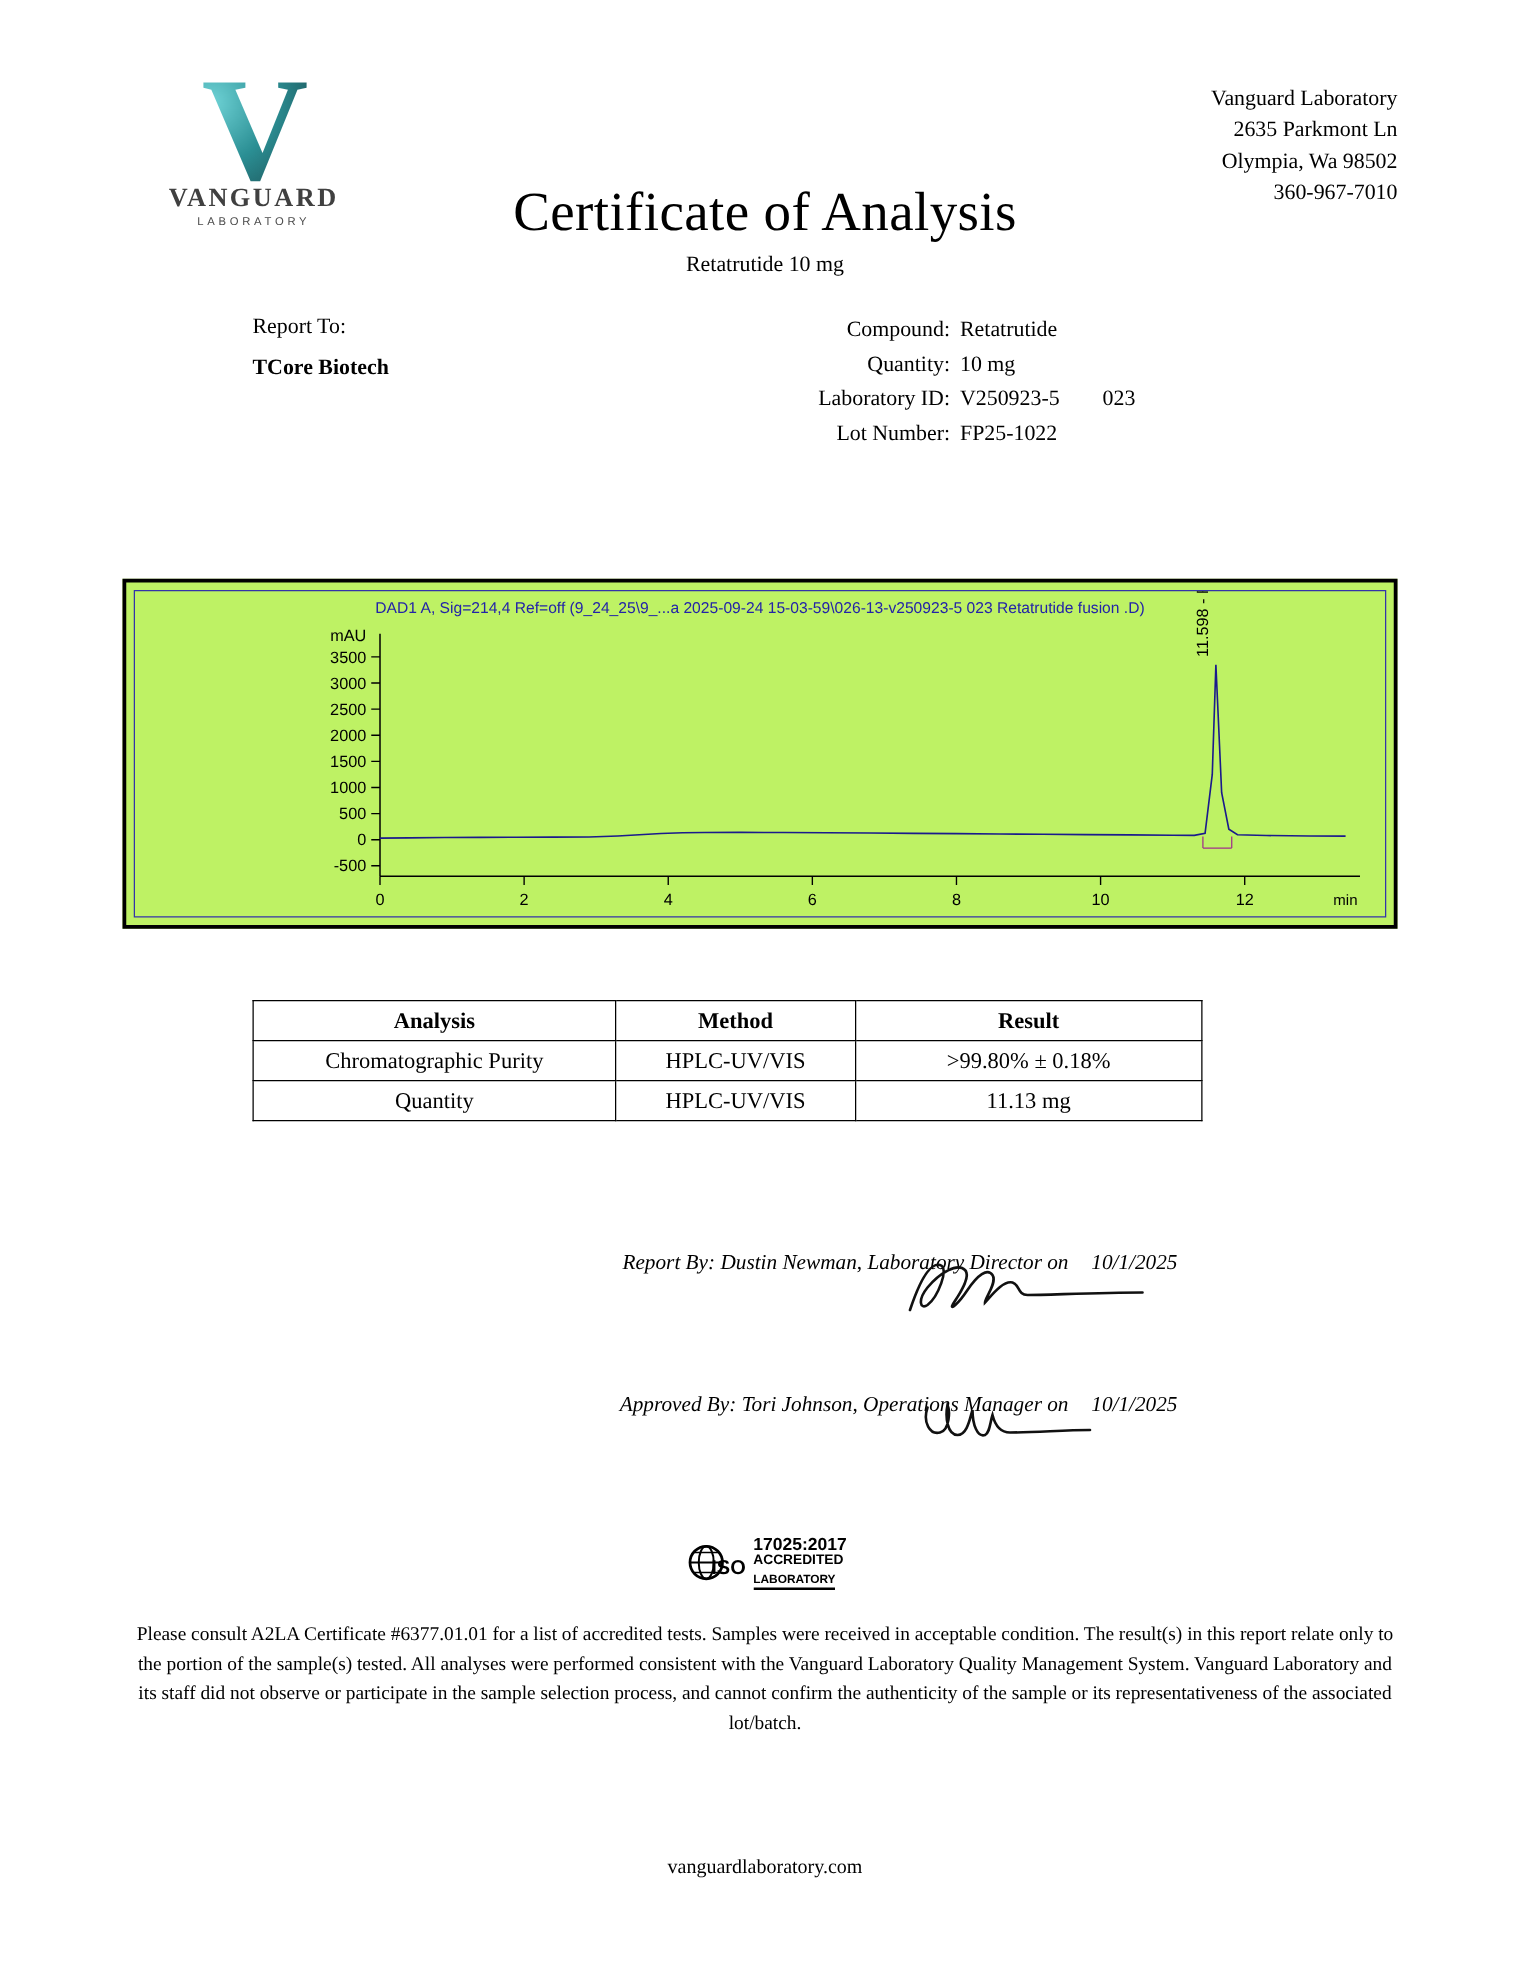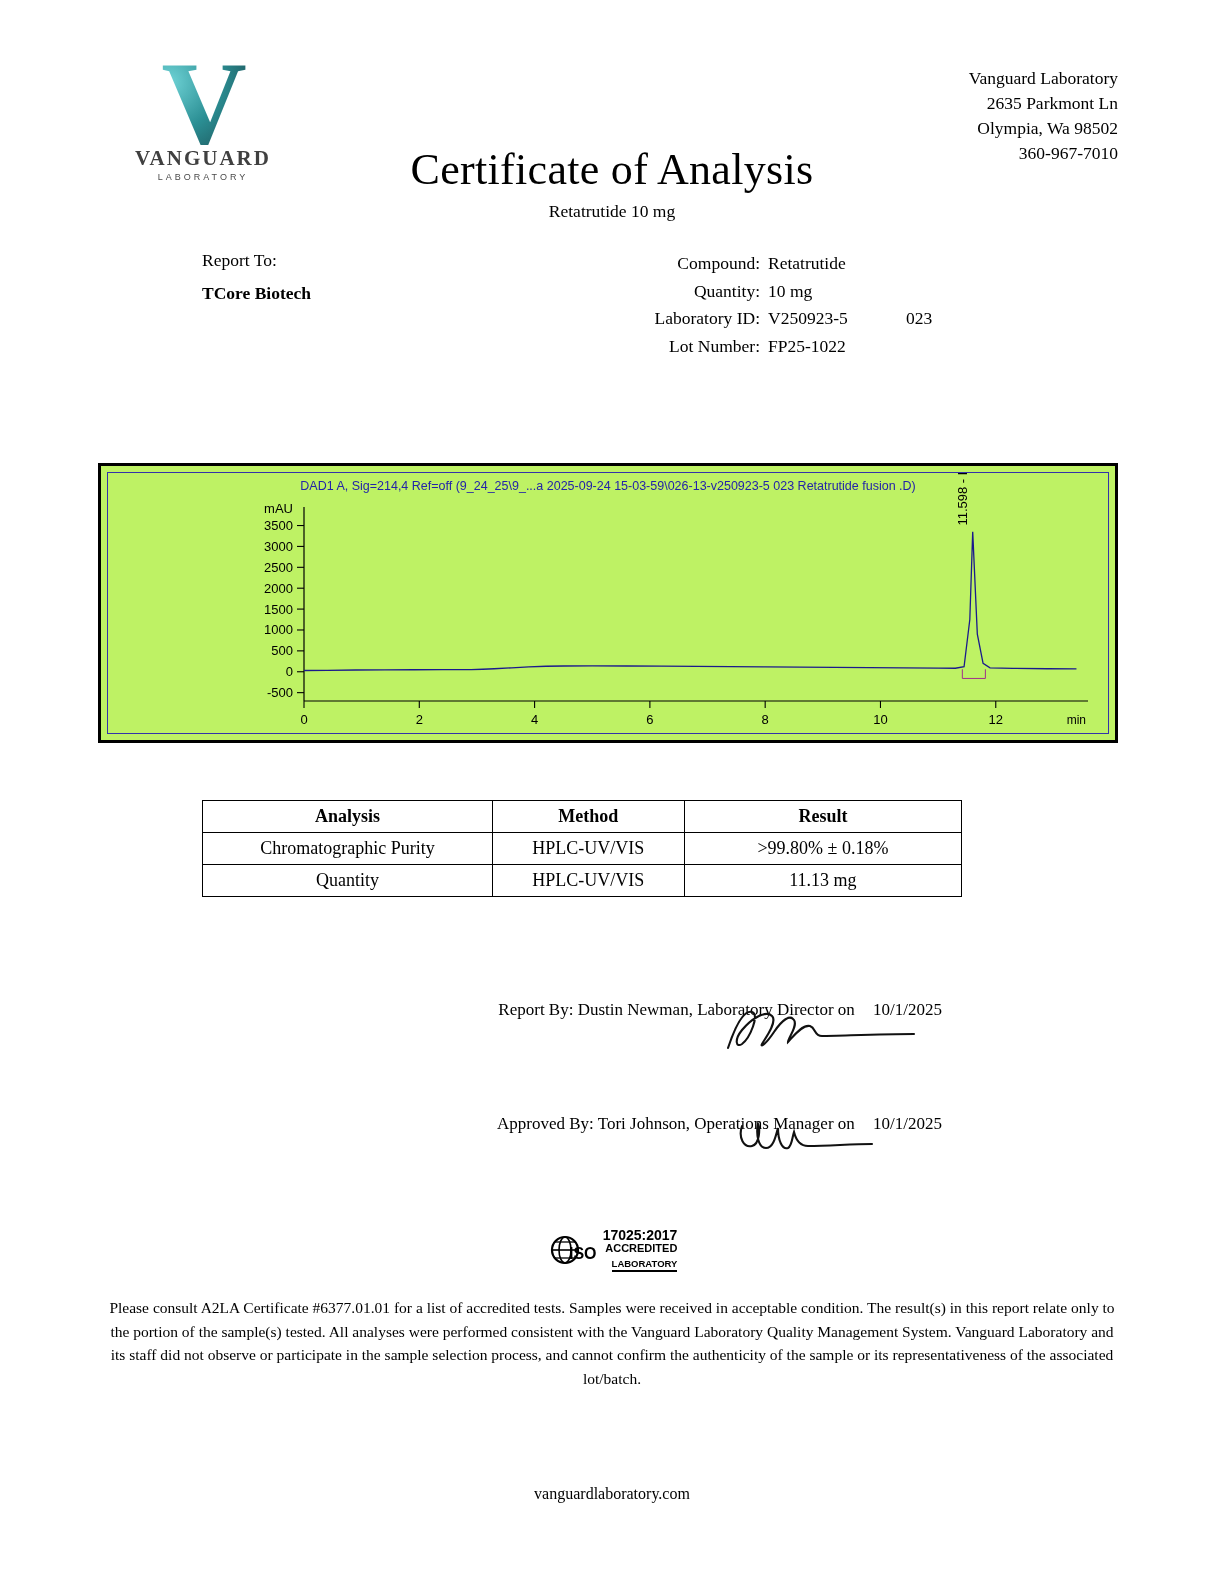--- a/index.html
+++ b/index.html
@@ -102,21 +102,21 @@
   .meta-row {
     display: flex;
     line-height: 1.58;
   }
   .meta-label {
     width: 200px;
     text-align: right;
     padding-right: 8px;
   }
   .meta-val { text-align: left; }
-  .meta-val .extra { display: inline-block; margin-left: 54px; }
+  .meta-val .extra { display: inline-block; margin-left: 30px; }
 
   
   .chrom-outer {
     position: absolute;
     left: 98px;
     top: 463px;
     width: 1020px;
     height: 280px;
     border: 3px solid #000;
     background: #bef264;
@@ -150,40 +150,40 @@
   }
   .results th, .results td {
     border: 1.5px solid #000;
     text-align: center;
     padding: 5px 4px;
   }
   .results th { font-weight: bold; }
   .results td { font-weight: normal; }
 
   
-  .sig-block { position: absolute; left: 0; width: 1128px; }
+  .sig-block { position: absolute; left: 0; width: 1128px; font-style: italic; }
   .sig-line {
     font-size: 17px;
     text-align: right;
     padding-right: 186px;
   }
   .sig-line .date { display: inline-block; margin-left: 14px; }
   .sig-img { position: absolute; }
 
   
   .iso {
     position: absolute;
     left: 0; right: 0;
     top: 1228px;
     text-align: center;
   }
   .iso-inner { display: inline-flex; align-items: center; gap: 6px; }
   .iso-text {
     font-family: "Liberation Sans", sans-serif;
-    text-align: right;
+    text-align: left;
     line-height: 1.06;
   }
   .iso-1 { font-size: 14px; font-weight: bold; }
   .iso-2 { font-size: 11px; font-weight: bold; }
   .iso-3 { font-size: 9.5px; font-weight: bold; border-bottom: 2px solid #000; display: inline-block; }
 
   
   .disclaimer {
     position: absolute;
     left: 106px;

